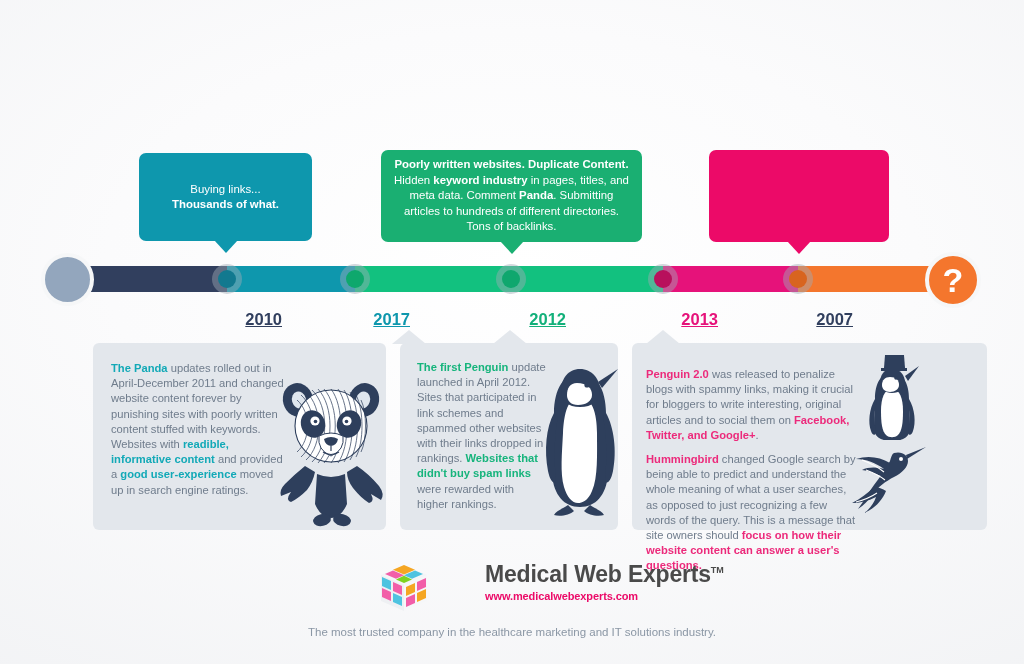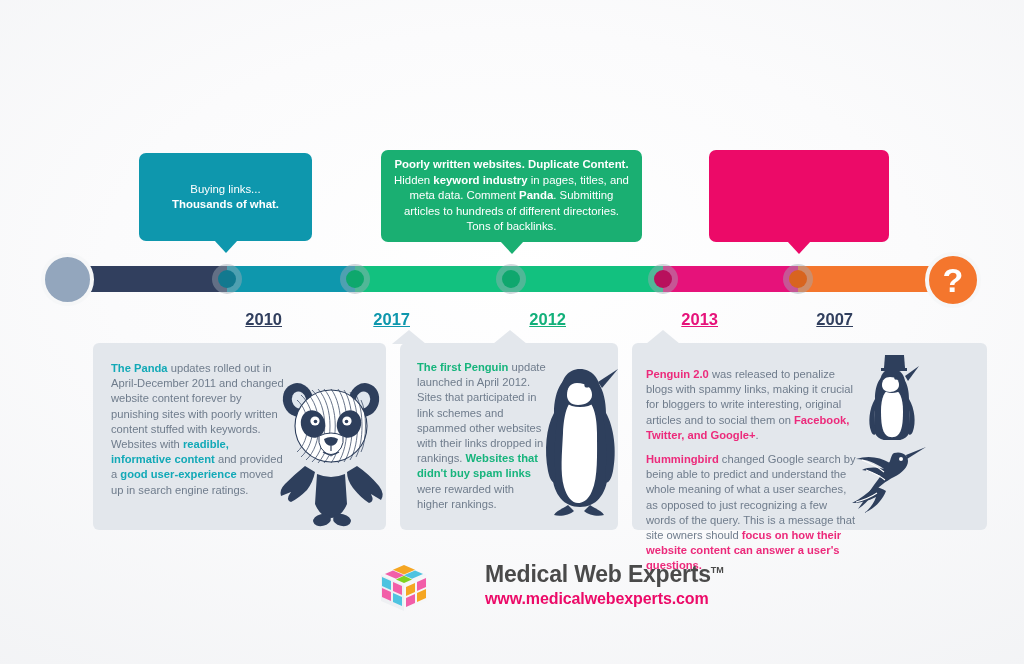--- a/index.html
+++ b/index.html
@@ -206,21 +206,21 @@
     letter-spacing: -0.2px;
     white-space: nowrap;
   }
   #logo-tm {
     font-size: 9px;
     vertical-align: super;
     font-weight: bold;
     color: #4a4a4a;
   }
   #logo-url {
-    font-size: 16px;
+    font-size: 11px;
     font-weight: bold;
     color: #ec0a68;
     letter-spacing: -0.1px;
     margin-top: 2px;
     white-space: nowrap;
   }
   #tagline {
     position: absolute;
     top: 626px; left: 0; width: 1024px;
     text-align: center;
@@ -435,14 +435,15 @@
         <path d="M28 36 L37 32 L37 41 L28 45 Z" fill="#f25ea8"></path>
         <path d="M39 31 L48 27 L48 36 L39 40 Z" fill="#f5a623"></path>
       </g>
     </svg>
     <div id="logo-text">
       <div id="logo-name"><span>Medical Web Experts</span><span id="logo-tm">TM</span></div>
       <div id="logo-url">www.medicalwebexperts.com</div>
     </div>
   </div>
 
+  <div id="tagline">The most trusted company in the healthcare marketing and IT solutions industry.</div>
 
 </div>
 
 </body></html>

